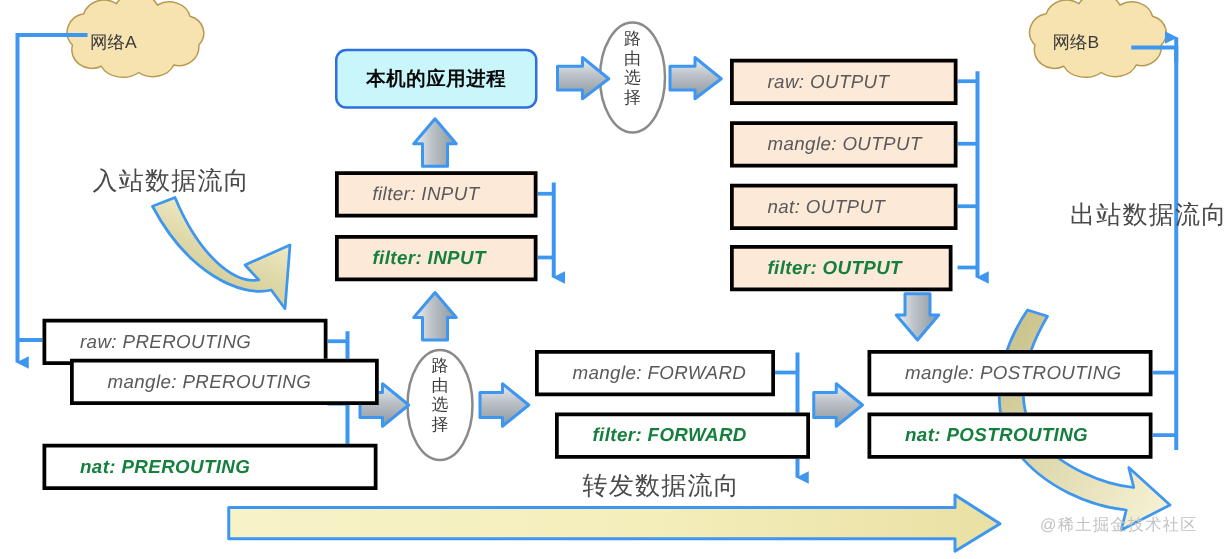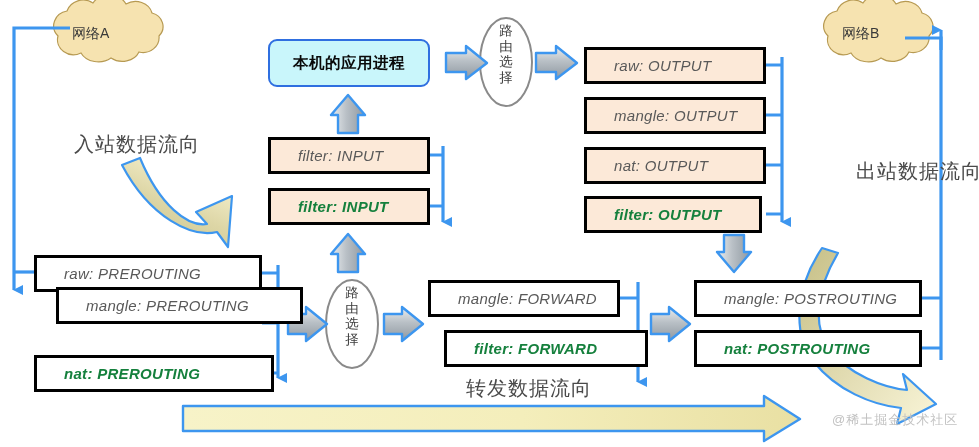--- a/index.html
+++ b/index.html
@@ -181,21 +181,21 @@
 
   <div class="ellipse-label" style="left:495px; top:23px;">路<br>由<br>选<br>择</div>
   <div class="ellipse-label" style="left:341px; top:285px;">路<br>由<br>选<br>择</div>
 
   <div class="chain-box fill-white" style="left:34px; top:255px; width:228px; height:37px;">
     <span class="txt txt-gray">raw:  PREROUTING</span>
   </div>
   <div class="chain-box fill-white" style="left:34px; top:287px; width:247px; height:37px;margin-left:22px;">
     <span class="txt txt-gray">mangle:  PREROUTING</span>
   </div>
-  <div class="chain-box fill-white" style="left:34px; top:355px; width:240px; height:37px;">
+  <div class="chain-box fill-white" style="left:34px; top:355px; width:268px; height:37px;">
     <span class="txt txt-red">nat:  PREROUTING</span>
   </div>
 
   <div class="chain-box fill-peach" style="left:268px; top:137px; width:162px; height:37px;">
     <span class="txt txt-gray">filter:  INPUT</span>
   </div>
   <div class="chain-box fill-peach" style="left:268px; top:188px; width:162px; height:37px;">
     <span class="txt txt-red">filter:  INPUT</span>
   </div>
 

